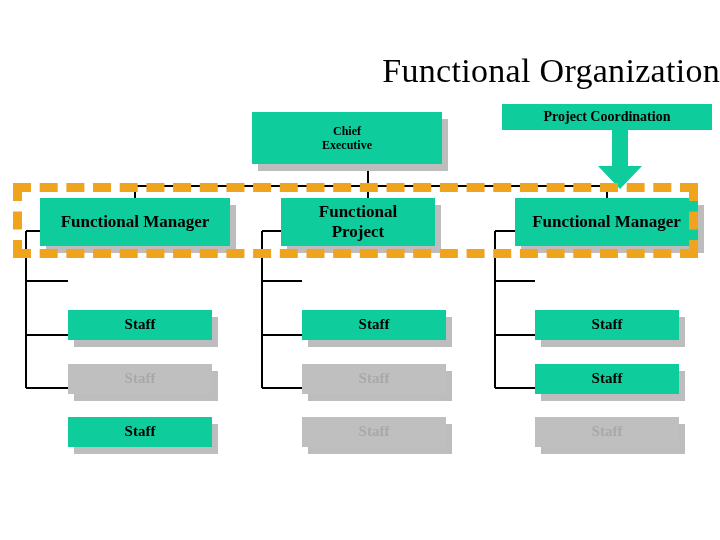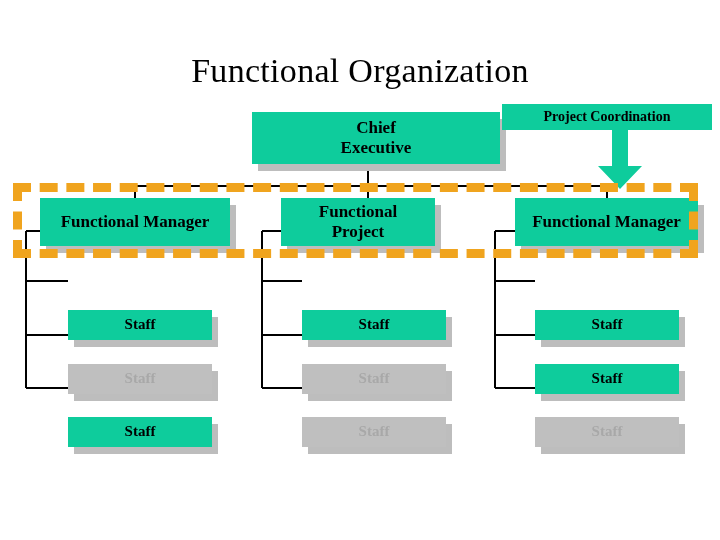--- a/index.html
+++ b/index.html
@@ -15,21 +15,21 @@
     overflow: hidden;
     font-family: "Liberation Serif", "DejaVu Serif", serif;
   }
 
   
   #title {
     position: absolute;
     left: 0;
     top: 52px;
     width: 720px;
-    text-align: center;
+    text-align: right;
     font-family: "Liberation Serif", "DejaVu Serif", serif;
     font-size: 34px;
     font-weight: normal;
     color: #000000;
     letter-spacing: 0.3px;
     white-space: nowrap;
   }
 
   
   #wires {
@@ -71,22 +71,22 @@
     bottom: 0;
     z-index: -1;
   }
   .node.teal .face { background: #0ECC9C; }
   .node.gray .face { background: #BFBFBF; }
   .node.gray { color: #A8A8A8; }
   .node .label { position: relative; z-index: 1; padding: 0 4px; }
 
   
   #chief-exec {
-    left: 252px; top: 112px; width: 248px; height: 52px;
-    font-size: 17px;
+    left: 252px; top: 112px; width: 190px; height: 52px;
+    font-size: 12px;
   }
   #project-coord {
     left: 502px; top: 104px; width: 210px; height: 26px;
     font-size: 14px;
     z-index: 5;
     text-align: right;
   }
 
   .fm {
     font-size: 17px;

